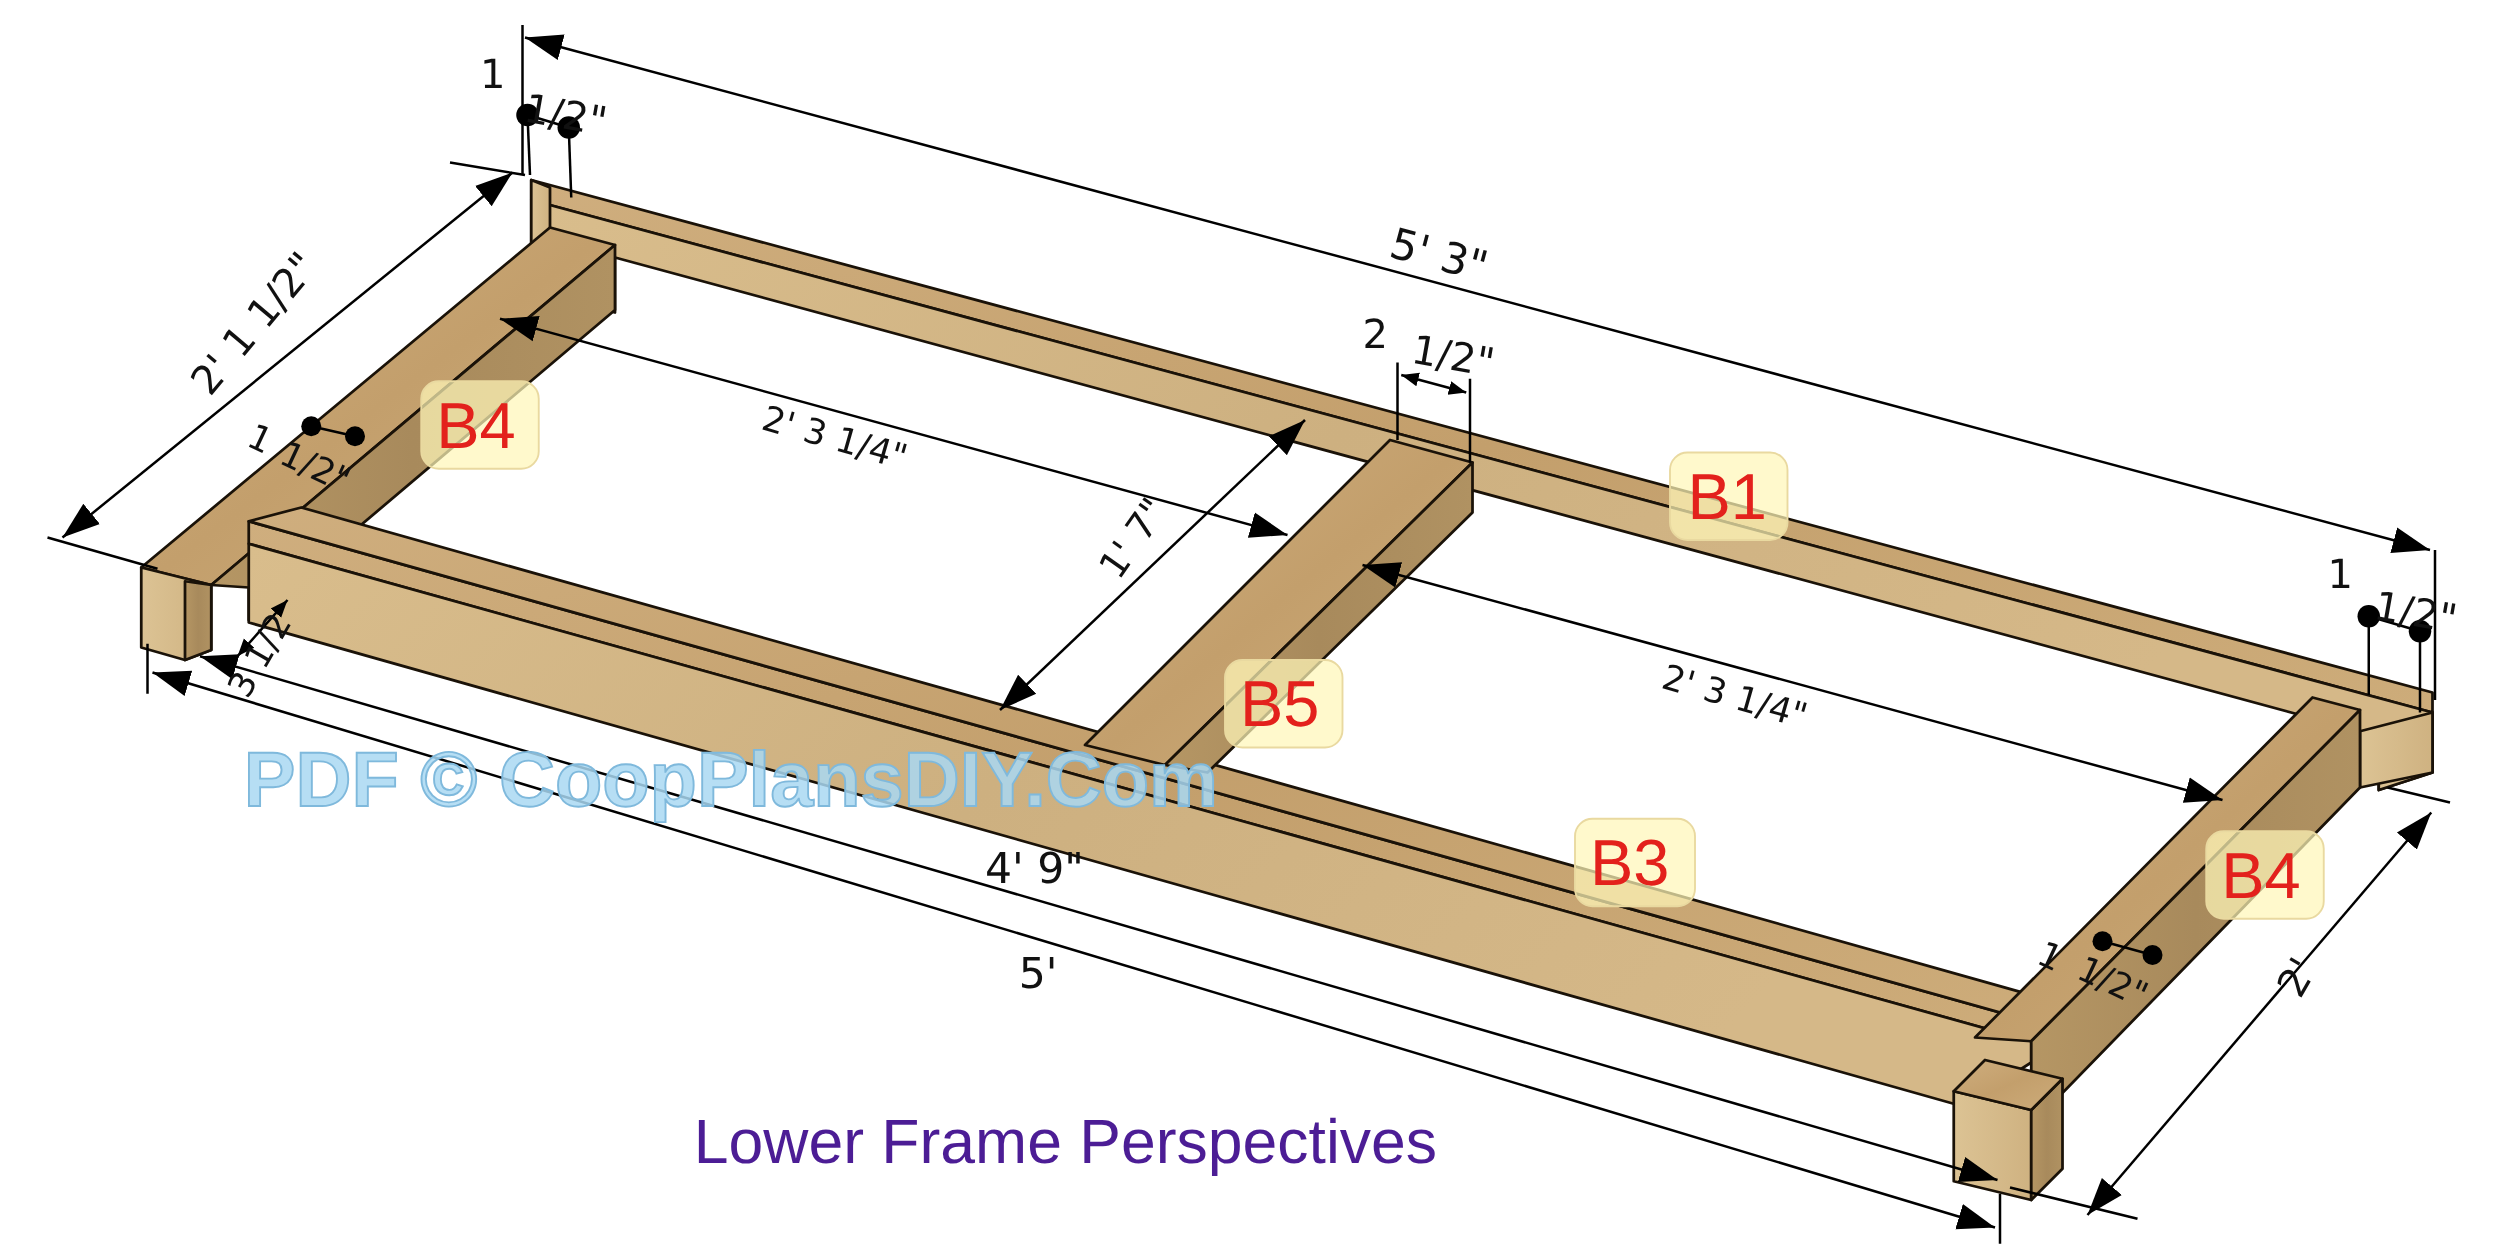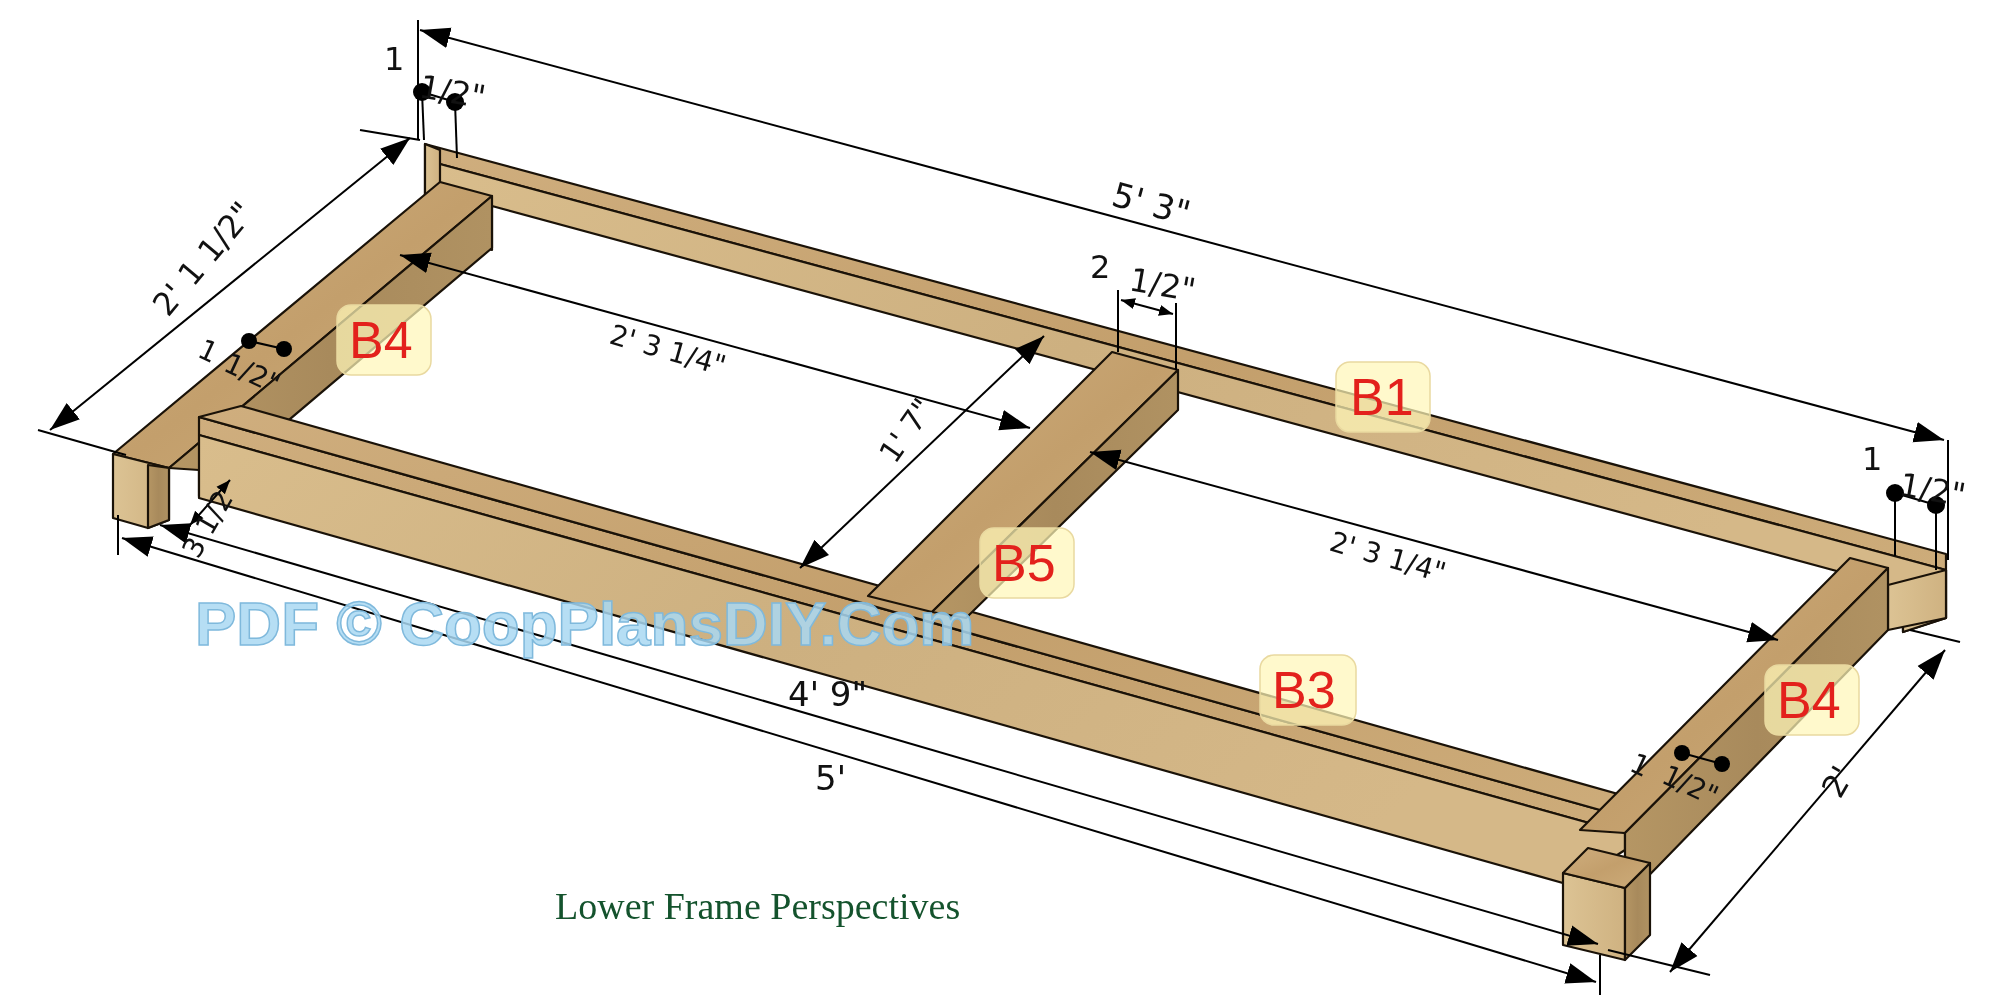--- a/index.html
+++ b/index.html
@@ -4,21 +4,21 @@
 <style>
   html, body { margin:0; padding:0; background:#ffffff; }
   body { width:2000px; height:1000px; position:relative; overflow:hidden; font-family:"Liberation Sans", sans-serif; }
   #stage { position:absolute; left:0; top:0; width:2000px; height:1000px; }
   svg text { font-family:"DejaVu Sans", sans-serif; fill:#111; }
   .dim { stroke:#000; stroke-width:2; fill:none; }
   .edge { stroke:#1a1208; stroke-width:2.2; stroke-linejoin:round; }
   .lbl-bg { fill:#fff7b8; fill-opacity:0.72; stroke:#e9d9a0; stroke-width:1.5; }
   .lbl-tx { font-family:"Liberation Sans", sans-serif !important; fill:#e3211c !important; font-size:52px; }
   .wm { font-family:"Liberation Sans", sans-serif !important; font-size:62px; font-weight:bold; fill:#a9d8f2 !important; fill-opacity:0.85; stroke:#7fb9dc; stroke-width:1.5; }
-  .title { position:absolute; left:555px; top:884px; font-size:38px; color:#14532d; font-family:Liberation Serif, serif; white-space:nowrap; }
+  .title { position:absolute; left:555px; top:884px; font-size:50px; color:#4c1d95; font-family:Liberation Sans, sans-serif; white-space:nowrap; }
 </style>
 </head>
 <body>
 
 <div id="stage">
 <svg width="2000" height="1000" viewBox="0 0 2000 1000" xmlns="http://www.w3.org/2000/svg">
   <defs>
     <linearGradient id="gTop" x1="0" y1="0" x2="1" y2="1">
       <stop offset="0" stop-color="#cfae7e"></stop>
       <stop offset="0.5" stop-color="#c39f6c"></stop>

